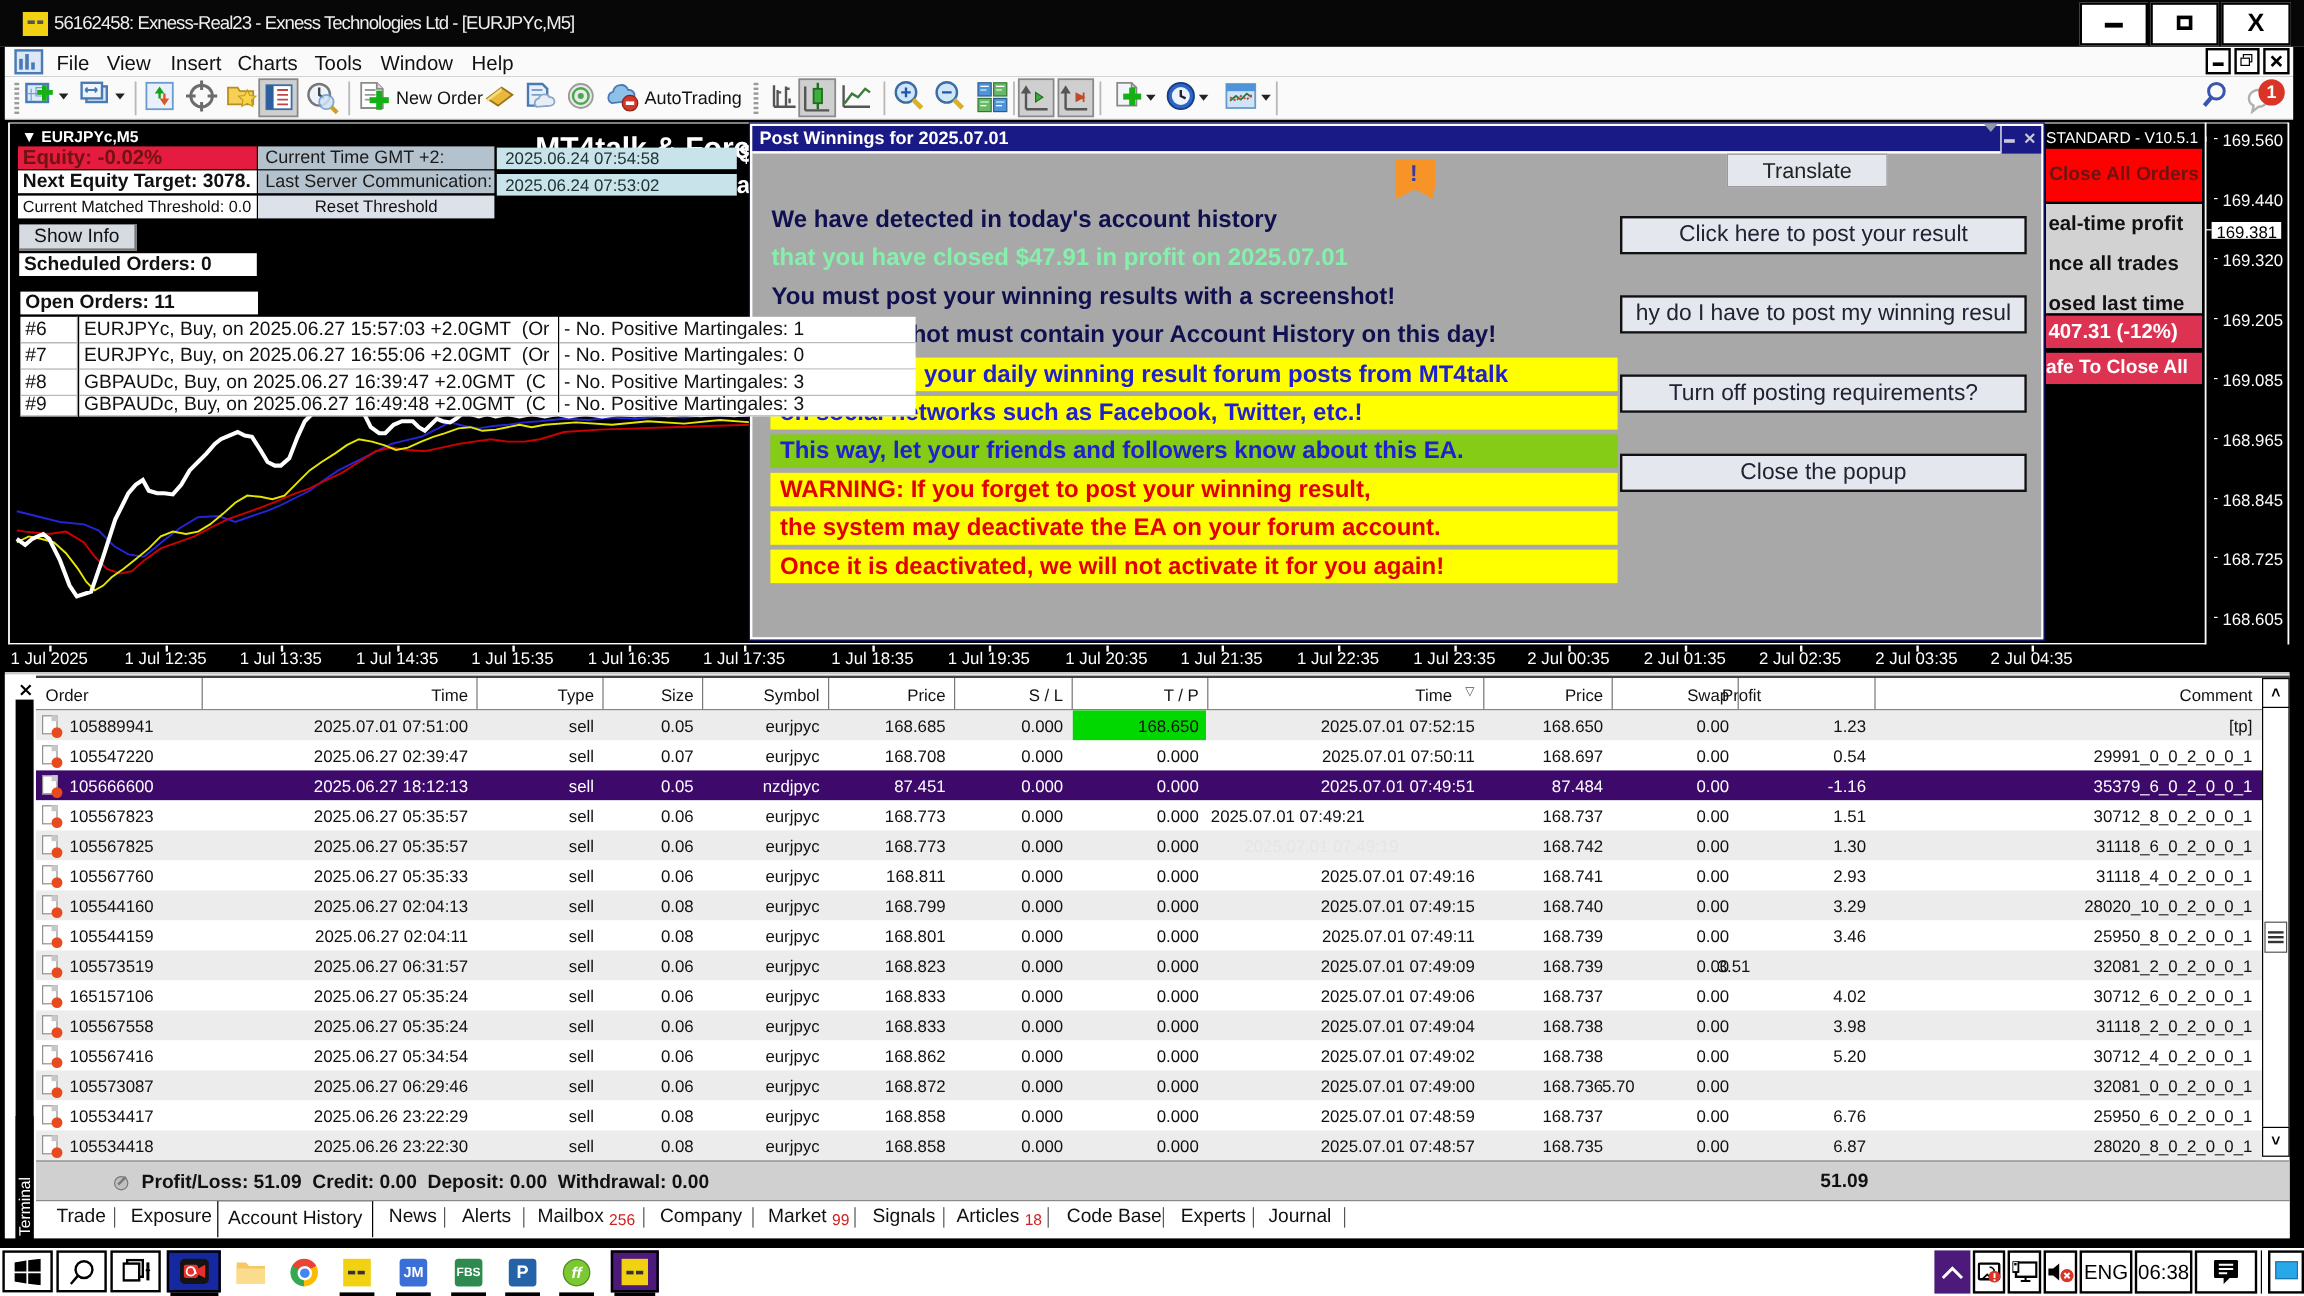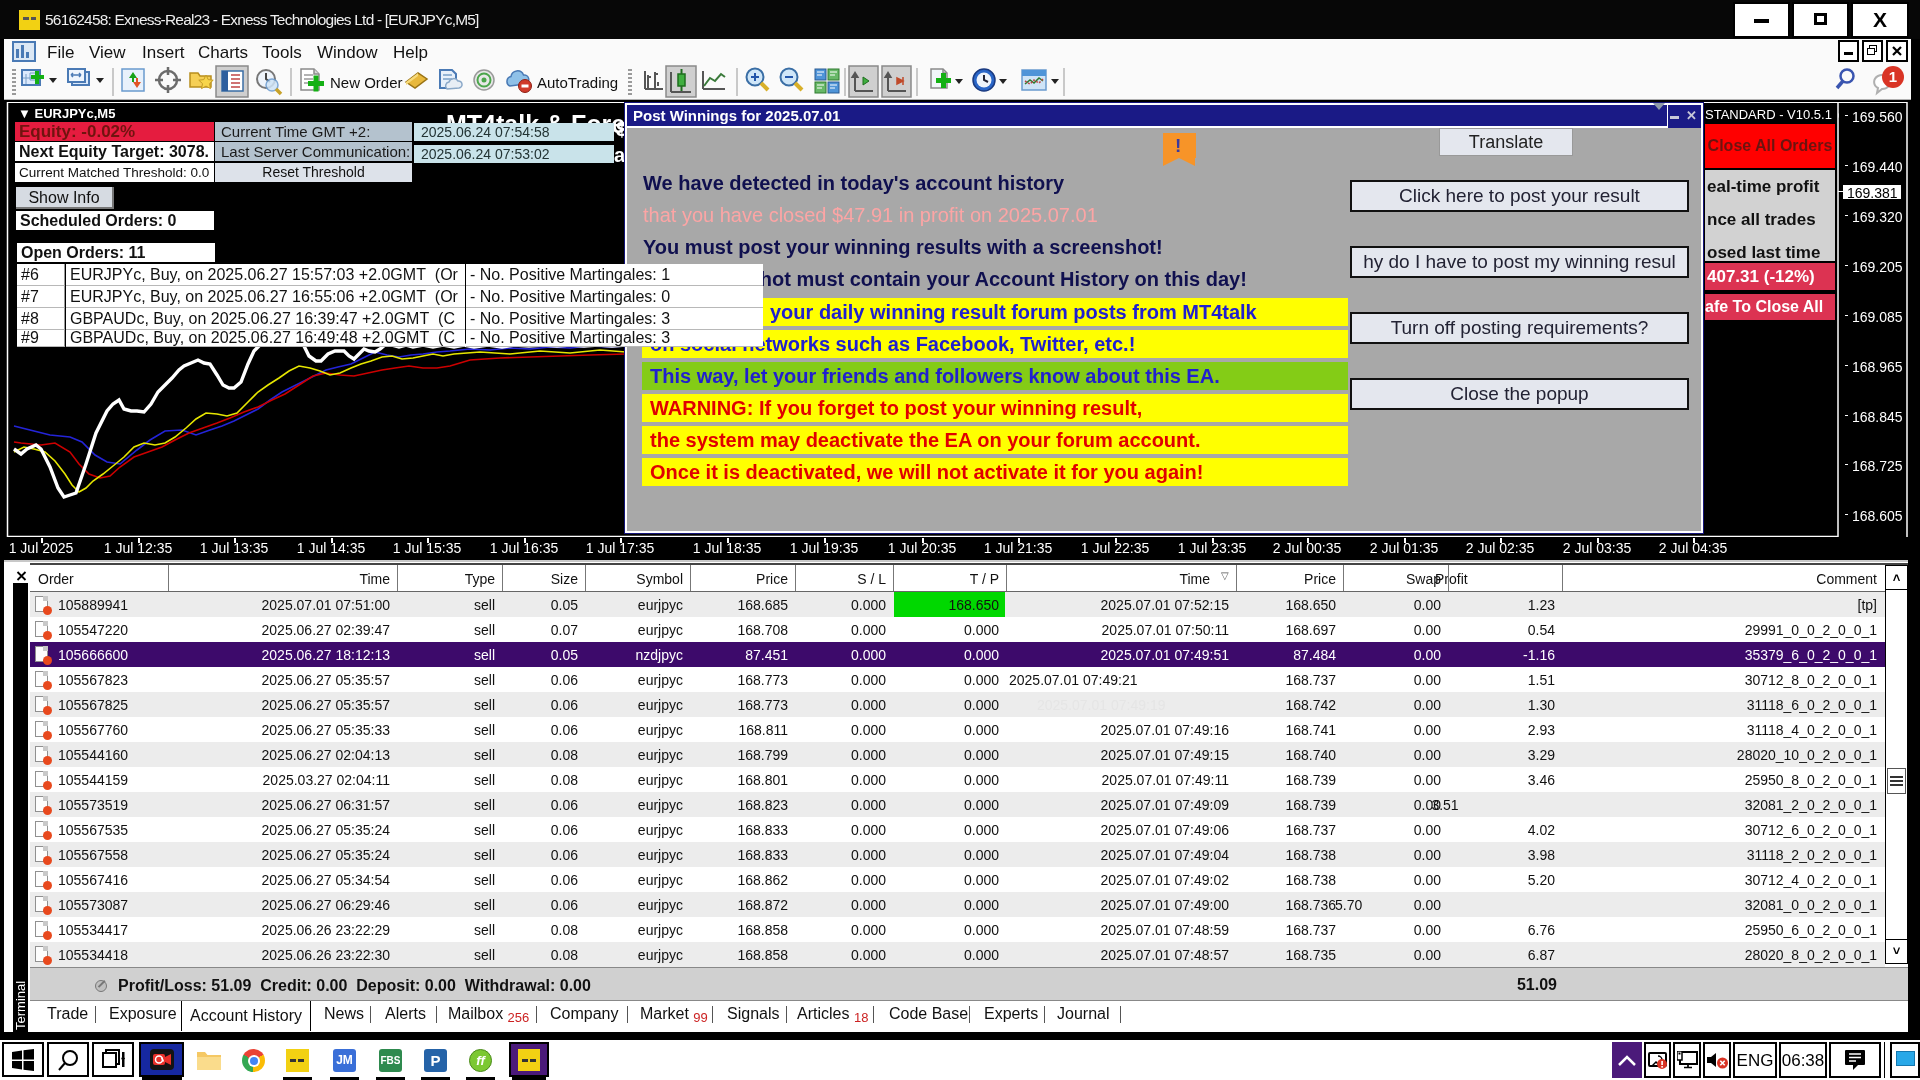--- a/index.html
+++ b/index.html
@@ -313,21 +313,21 @@
 <div class="ab" style="left:1670px;top:116px;width:9px;height:2.5px;background:#c8c8d8;z-index:7"></div>
 <div class="ab" style="left:1686px;top:108px;color:#c8c8d8;font-size:13px;font-weight:bold;z-index:7">✕</div>
 
 <div class="ab" style="left:1653px;top:103px;width:0;height:0;border-left:6px solid transparent;border-right:6px solid transparent;border-top:7px solid #8e9aa8;z-index:8"></div>
 
 <div class="ab" style="left:1163px;top:133px;width:33px;height:25px;background:#f79428;z-index:6"></div>
 <div class="ab" style="left:1163px;top:158px;width:0;height:0;border-left:16.5px solid #f79428;border-right:16.5px solid #f79428;border-bottom:8px solid transparent;z-index:6"></div>
 <div class="ab" style="left:1175px;top:135px;color:#3a3aa0;font-size:19px;font-weight:bold;z-index:7">!</div>
 
 <div class="ab" style="left:643px;top:172px;color:#10104f;font-size:20px;font-weight:bold;z-index:6">We have detected in today's account history</div>
-<div class="ab" style="left:643px;top:204px;color:#fca5a5;font-size:20px;font-weight:normal;z-index:6">that you have closed $47.91 in profit on 2025.07.01</div>
+<div class="ab" style="left:643px;top:204px;color:#86efac;font-size:20px;font-weight:bold;z-index:6">that you have closed $47.91 in profit on 2025.07.01</div>
 <div class="ab" style="left:643px;top:236px;color:#10104f;font-size:20px;font-weight:bold;z-index:6">You must post your winning results with a screenshot!</div>
 <div class="ab" style="left:643px;top:268px;color:#10104f;font-size:20px;font-weight:bold;z-index:6">The screenshot must contain your Account History on this day!</div>
 
 <div class="ab" style="left:642px;top:298px;width:706px;height:28px;background:#ffff00;z-index:6;color:#2020cf;font-size:20px;font-weight:bold;line-height:28px">
         <span style="position:absolute;left:128px;white-space:nowrap">your daily winning result forum posts from MT4talk</span>
       </div>
 <div class="ab" style="left:642px;top:330px;width:706px;height:28px;background:#ffff00;z-index:6;color:#2020cf;font-size:20px;font-weight:bold;line-height:28px;padding-left:8px">on social networks such as Facebook, Twitter, etc.!</div>
 <div class="ab" style="left:642px;top:362px;width:706px;height:28px;background:#84cc16;z-index:6;color:#2020cf;font-size:20px;font-weight:bold;line-height:28px;padding-left:8px">This way, let your friends and followers know about this EA.</div>
 <div class="ab" style="left:642px;top:394px;width:706px;height:28px;background:#ffff00;z-index:6;color:#e00000;font-size:20px;font-weight:bold;line-height:28px;padding-left:8px">WARNING: If you forget to post your winning result,</div>
 <div class="ab" style="left:642px;top:426px;width:706px;height:28px;background:#ffff00;z-index:6;color:#e00000;font-size:20px;font-weight:bold;line-height:28px;padding-left:8px">the system may deactivate the EA on your forum account.</div>
@@ -511,21 +511,21 @@
 <div class="ab" style="left:1009px;top:747px;width:220px;text-align:right;color:#111;font-size:14px">2025.07.01 07:49:15</div>
 <div class="ab" style="left:1116px;top:747px;width:220px;text-align:right;color:#111;font-size:14px">168.740</div>
 <div class="ab" style="left:1221px;top:747px;width:220px;text-align:right;color:#111;font-size:14px">0.00</div>
 <div class="ab" style="left:1335px;top:747px;width:220px;text-align:right;color:#111;font-size:14px">3.29</div>
 <div class="ab" style="left:1657px;top:747px;width:220px;text-align:right;color:#111;font-size:14px">28020_10_0_2_0_0_1</div>
 <div class="ab" style="left:30px;top:767px;width:1855px;height:25px;background:#ffffff"></div>
 <div class="ab" style="left:35px;top:771px;width:13px;height:16px;background:#fdfdfd;border:1.5px solid #909090"></div>
 <div class="ab" style="left:43px;top:771px;width:5px;height:5px;background:#c8c8c8"></div>
 <div class="ab" style="left:43px;top:781px;width:9px;height:9px;background:#e8491d;border-radius:50%"></div>
 <div class="ab" style="left:58px;top:772px;color:#111;font-size:14px">105544159</div>
-<div class="ab" style="left:170px;top:772px;width:220px;text-align:right;color:#111;font-size:14px">2025.03.27 02:04:11</div>
+<div class="ab" style="left:170px;top:772px;width:220px;text-align:right;color:#111;font-size:14px">2025.06.27 02:04:11</div>
 <div class="ab" style="left:275px;top:772px;width:220px;text-align:right;color:#111;font-size:14px">sell</div>
 <div class="ab" style="left:358px;top:772px;width:220px;text-align:right;color:#111;font-size:14px">0.08</div>
 <div class="ab" style="left:463px;top:772px;width:220px;text-align:right;color:#111;font-size:14px">eurjpyc</div>
 <div class="ab" style="left:568px;top:772px;width:220px;text-align:right;color:#111;font-size:14px">168.801</div>
 <div class="ab" style="left:666px;top:772px;width:220px;text-align:right;color:#111;font-size:14px">0.000</div>
 <div class="ab" style="left:779px;top:772px;width:220px;text-align:right;color:#111;font-size:14px">0.000</div>
 <div class="ab" style="left:1009px;top:772px;width:220px;text-align:right;color:#111;font-size:14px">2025.07.01 07:49:11</div>
 <div class="ab" style="left:1116px;top:772px;width:220px;text-align:right;color:#111;font-size:14px">168.739</div>
 <div class="ab" style="left:1221px;top:772px;width:220px;text-align:right;color:#111;font-size:14px">0.00</div>
 <div class="ab" style="left:1335px;top:772px;width:220px;text-align:right;color:#111;font-size:14px">3.46</div>
@@ -544,21 +544,21 @@
 <div class="ab" style="left:779px;top:797px;width:220px;text-align:right;color:#111;font-size:14px">0.000</div>
 <div class="ab" style="left:1009px;top:797px;width:220px;text-align:right;color:#111;font-size:14px">2025.07.01 07:49:09</div>
 <div class="ab" style="left:1116px;top:797px;width:220px;text-align:right;color:#111;font-size:14px">168.739</div>
 <div class="ab" style="left:1221px;top:797px;width:220px;text-align:right;color:#111;font-size:14px">0.00</div>
 <div class="ab" style="left:1335px;top:797px;width:220px;text-align:center;color:#111;font-size:14px">3.51</div>
 <div class="ab" style="left:1657px;top:797px;width:220px;text-align:right;color:#111;font-size:14px">32081_2_0_2_0_0_1</div>
 <div class="ab" style="left:30px;top:817px;width:1855px;height:25px;background:#ffffff"></div>
 <div class="ab" style="left:35px;top:821px;width:13px;height:16px;background:#fdfdfd;border:1.5px solid #909090"></div>
 <div class="ab" style="left:43px;top:821px;width:5px;height:5px;background:#c8c8c8"></div>
 <div class="ab" style="left:43px;top:831px;width:9px;height:9px;background:#e8491d;border-radius:50%"></div>
-<div class="ab" style="left:58px;top:822px;color:#111;font-size:14px">105567535</div>
+<div class="ab" style="left:58px;top:822px;color:#111;font-size:14px">165157106</div>
 <div class="ab" style="left:170px;top:822px;width:220px;text-align:right;color:#111;font-size:14px">2025.06.27 05:35:24</div>
 <div class="ab" style="left:275px;top:822px;width:220px;text-align:right;color:#111;font-size:14px">sell</div>
 <div class="ab" style="left:358px;top:822px;width:220px;text-align:right;color:#111;font-size:14px">0.06</div>
 <div class="ab" style="left:463px;top:822px;width:220px;text-align:right;color:#111;font-size:14px">eurjpyc</div>
 <div class="ab" style="left:568px;top:822px;width:220px;text-align:right;color:#111;font-size:14px">168.833</div>
 <div class="ab" style="left:666px;top:822px;width:220px;text-align:right;color:#111;font-size:14px">0.000</div>
 <div class="ab" style="left:779px;top:822px;width:220px;text-align:right;color:#111;font-size:14px">0.000</div>
 <div class="ab" style="left:1009px;top:822px;width:220px;text-align:right;color:#111;font-size:14px">2025.07.01 07:49:06</div>
 <div class="ab" style="left:1116px;top:822px;width:220px;text-align:right;color:#111;font-size:14px">168.737</div>
 <div class="ab" style="left:1221px;top:822px;width:220px;text-align:right;color:#111;font-size:14px">0.00</div>

